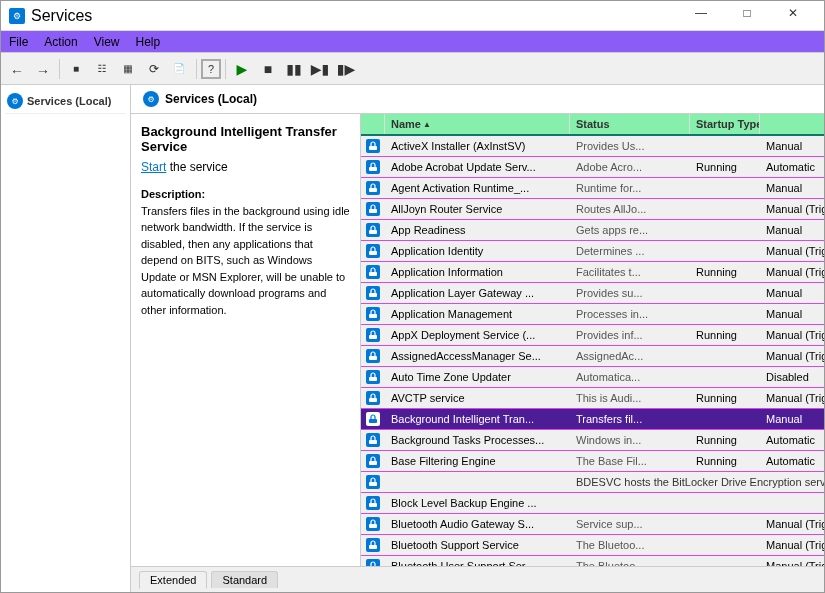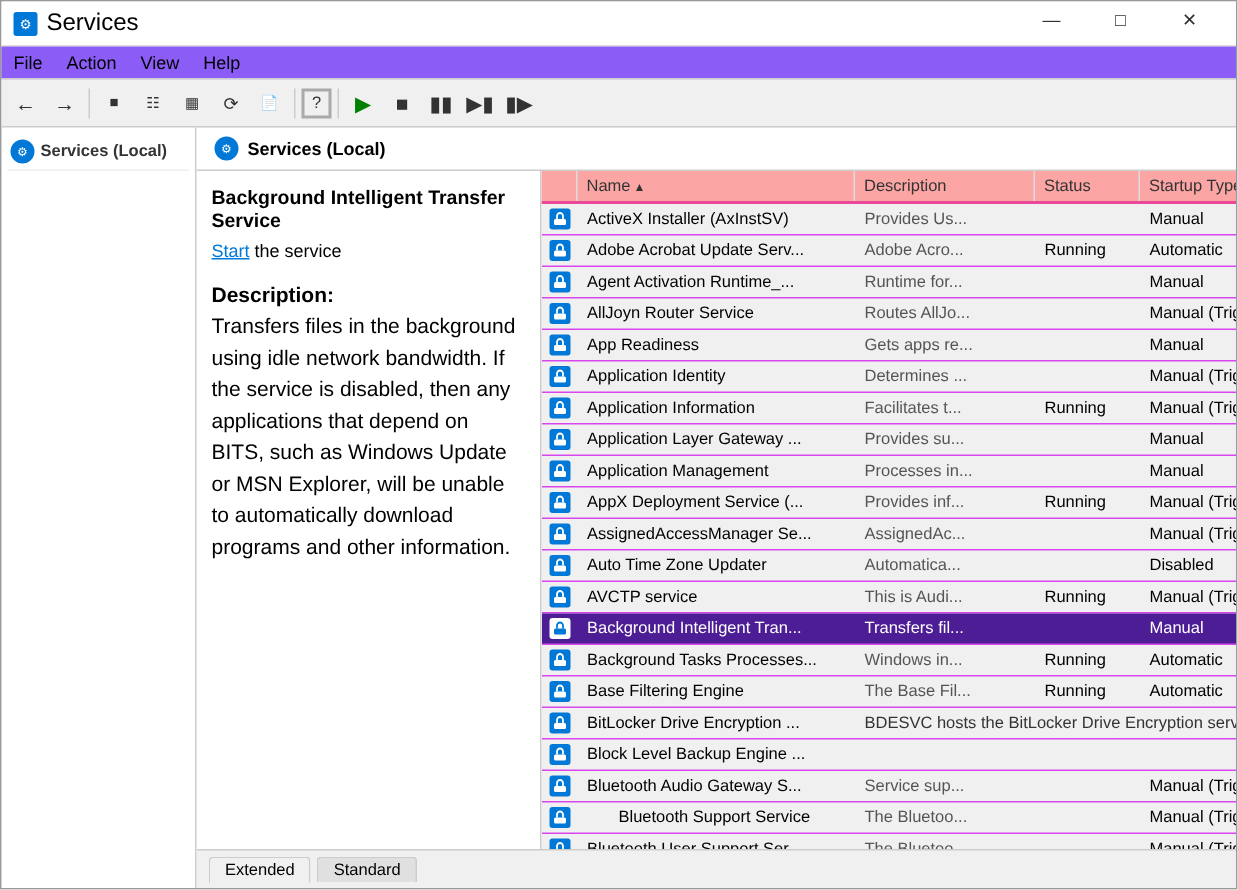--- a/index.html
+++ b/index.html
@@ -32,26 +32,26 @@
     .content-area { flex: 1; display: flex; flex-direction: column; overflow: hidden; }
 
     .content-header { background: #fff; padding: 6px 12px; border-bottom: 1px solid #ccc; display: flex; align-items: center; gap: 6px; }
     .content-header-icon { width: 16px; height: 16px; background: #0078d7; border-radius: 50%; display: flex; align-items: center; justify-content: center; color: white; font-size: 8px; }
 
     .split-view { display: flex; flex: 1; overflow: hidden; }
 
     .detail-panel { width: 230px; background: #fff; border-right: 1px solid #ccc; padding: 10px; overflow-y: auto; flex-shrink: 0; }
     .detail-title { font-size: 13px; font-weight: bold; margin-bottom: 6px; color: #000; }
     .detail-link { color: #0078d7; cursor: pointer; text-decoration: underline; font-size: 12px; }
-    .detail-description { font-size: 14px; color: #000; margin-top: 12px; line-height: 1.5; }
+    .detail-description { font-size: 11px; color: #000; margin-top: 12px; line-height: 1.5; }
     .detail-description strong { font-weight: bold; }
 
     .services-table { flex: 1; overflow: hidden; display: flex; flex-direction: column; }
 
-    .table-header { display: grid; grid-template-columns: 24px 185px 120px 70px 120px 70px; background: #fca5a5; border-bottom: 2px solid #ec4899; font-size: 11px; font-weight: normal; color: #333; flex-shrink: 0; }
+    .table-header { display: grid; grid-template-columns: 24px 185px 120px 70px 120px 70px; background: #86efac; border-bottom: 2px solid #0f766e; font-size: 11px; font-weight: bold; color: #333; flex-shrink: 0; }
     .th { padding: 4px 6px; border-right: 1px solid #ddd; cursor: pointer; display: flex; align-items: center; gap: 2px; white-space: nowrap; overflow: hidden; }
     .sort-arrow { font-size: 8px; }
 
     .table-body { overflow-y: auto; flex: 1; }
     .table-row { display: grid; grid-template-columns: 24px 185px 120px 70px 120px 70px; border-bottom: 1px solid #d946ef; font-size: 11px; cursor: pointer; }
     .table-row.selected { background: #4c1d95; color: white; }
     .td { padding: 3px 6px; overflow: hidden; text-overflow: ellipsis; white-space: nowrap; display: flex; align-items: center; }
     .td.icon-cell { padding: 3px 4px; justify-content: center; }
     .row-icon { width: 14px; height: 14px; background: #0078d7; border-radius: 2px; flex-shrink: 0; display: flex; align-items: center; justify-content: center; }
     .row-icon svg { width: 10px; height: 10px; }
@@ -134,23 +134,20 @@
 
         <div class="services-table">
 
           <div class="table-header">
             <div class="th"></div>
             <div class="th">
               <span>Name</span>
               <span class="sort-arrow">▲</span>
             </div>
             <div class="th">
-                <span>Description</span>
-              </div>
-            <div class="th">
                 <span>Status</span>
               </div>
             <div class="th">
                 <span>Startup Type</span>
               </div>
 
           </div>
 
           <div class="table-body" id="table-body">
           <div class="table-row">
@@ -395,21 +392,20 @@
     </div>
               <div class="table-row">
       <div class="td icon-cell">
         <div class="row-icon" style="">
           <svg viewBox="0 0 10 10" fill="white">
                       <rect x="1" y="5" width="8" height="4" rx="1"></rect>
                       <path d="M3 5V3a2 2 0 014 0v2" fill="none" stroke="white" stroke-width="1.2"></path>
                     </svg>
         </div>
       </div>
-      <div class="td" style="color:#000;">BitLocker Drive Encryption ...</div>
       <div class="td" colspan="4" style="grid-column: 3 / -1; color:#333;">BDESVC hosts the BitLocker Drive Encryption service. BitL... actio</div>
     </div>
               <div class="table-row">
       <div class="td icon-cell">
         <div class="row-icon" style="">
           <svg viewBox="0 0 10 10" fill="white">
                       <rect x="1" y="5" width="8" height="4" rx="1"></rect>
                       <path d="M3 5V3a2 2 0 014 0v2" fill="none" stroke="white" stroke-width="1.2"></path>
                     </svg>
         </div>
@@ -437,21 +433,21 @@
     </div>
               <div class="table-row">
       <div class="td icon-cell">
         <div class="row-icon" style="">
           <svg viewBox="0 0 10 10" fill="white">
                       <rect x="1" y="5" width="8" height="4" rx="1"></rect>
                       <path d="M3 5V3a2 2 0 014 0v2" fill="none" stroke="white" stroke-width="1.2"></path>
                     </svg>
         </div>
       </div>
-      <div class="td" style="color:#000;margin-left:21px;">Bluetooth Support Service</div>
+      <div class="td" style="color:#000;">Bluetooth Support Service</div>
       <div class="td" style="color:#555;">The Bluetoo...</div>
       <div class="td" style="color:#000;"></div>
       <div class="td" style="color:#000;">Manual (Trig...</div>
 
     </div>
               <div class="table-row">
       <div class="td icon-cell">
         <div class="row-icon" style="">
           <svg viewBox="0 0 10 10" fill="white">
                       <rect x="1" y="5" width="8" height="4" rx="1"></rect>

